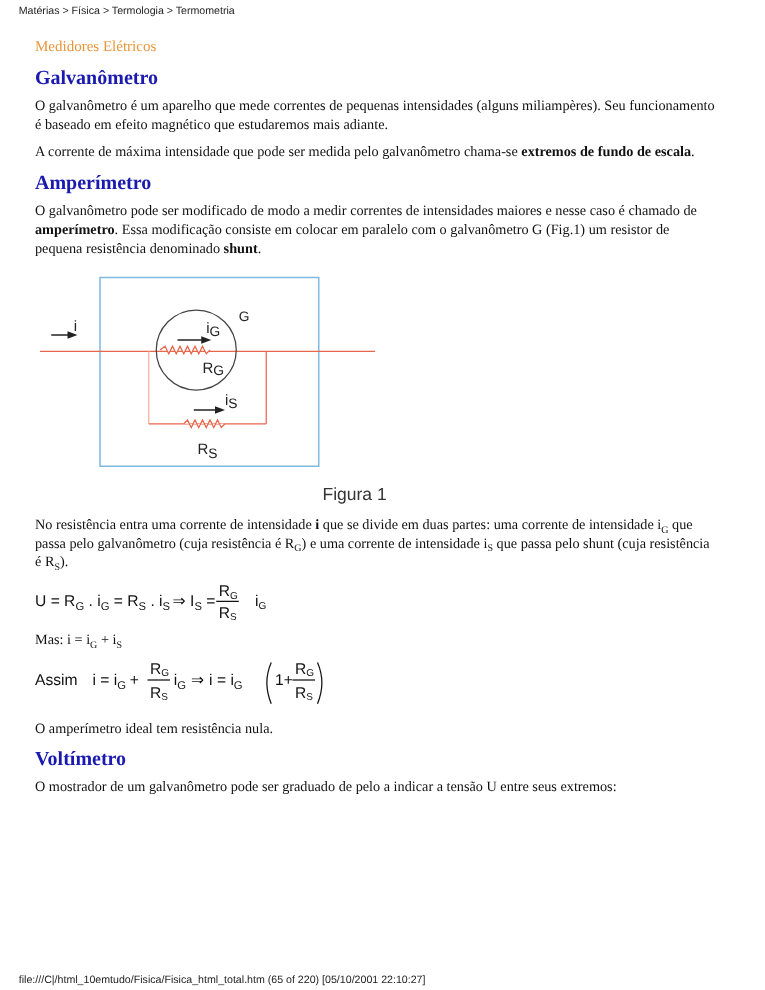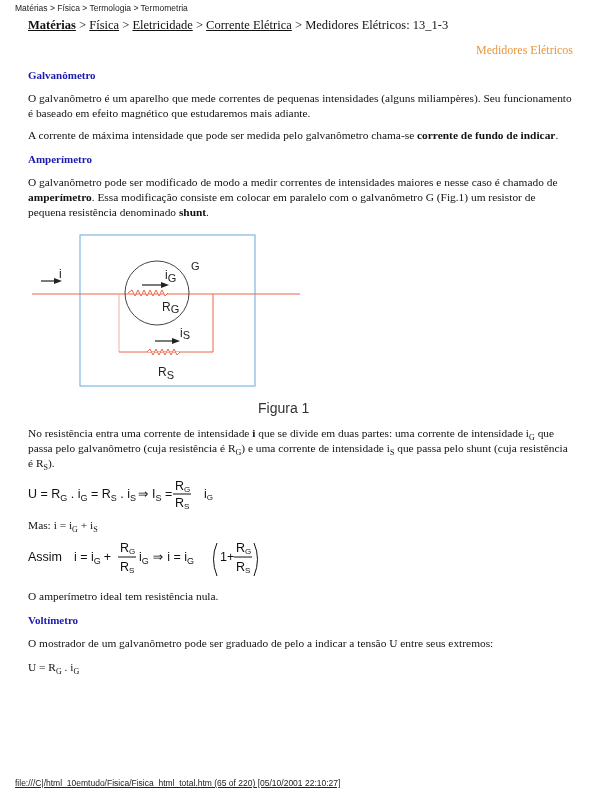--- a/index.html
+++ b/index.html
@@ -2,53 +2,42 @@
 <html><head>
 <meta charset="utf-8">
 <style>
   html, body { margin: 0; padding: 0; background: #ffffff; }
   body { width: 612px; height: 792px; position: relative; overflow: hidden; font-family: "Liberation Serif", serif; color: #111; }
   .hdr { position: absolute; left: 15px; top: 3px; font-family: "Liberation Sans", sans-serif; font-size: 8.5px; color: #222; }
   .content { position: absolute; left: 28px; top: 17px; width: 545px; font-size: 11.4px; line-height: 15px; }
   .crumbs { font-size: 12.5px; line-height: 16px; margin: 0 0 10px 0; }
   .crumbs a { color: #111; text-decoration: underline; }
   .crumbs .strong { font-weight: bold; }
-  .section-title { color: #e8963c; font-size: 12px; margin: 0 0 10px 0; text-align: right; }
-  h3 { color: #1a1ab0; font-size: 11px; font-weight: bold; margin: 0 0 8px 0; }
+  .section-title { color: #e8963c; font-size: 12px; margin: 13px 0 10px 0; }
+  h3 { color: #1a1ab0; font-size: 16px; font-weight: bold; margin: 0 0 8px 0; }
   p { margin: 0 0 7px 0; }
   sub { font-size: 8px; vertical-align: -3px; line-height: 0; }
   .figure { position: relative; width: 300px; height: 190px; margin: 10px 0 6px -8px; }
   .eq { font-family: "Liberation Sans", sans-serif; font-size: 12px; margin: 4px 0 8px 0; color: #111; }
   .eq svg { display: block; }
-  .footer { position: absolute; left: 15px; top: 778px; font-family: "Liberation Sans", sans-serif; font-size: 8.5px; color: #222; text-decoration: underline; }
+  .footer { position: absolute; left: 15px; top: 778px; font-family: "Liberation Sans", sans-serif; font-size: 8.5px; color: #222; }
 </style>
 </head>
 <body>
 
 <div class="hdr">Matérias &gt; Física &gt; Termologia &gt; Termometria</div>
 
 <div class="content">
 
-  <div class="crumbs">
-    <a class="strong">Matérias</a>
-    <span>&gt;</span>
-    <a>Física</a>
-    <span>&gt;</span>
-    <a>Eletricidade</a>
-    <span>&gt;</span>
-    <a>Corrente Elétrica</a>
-    <span>&gt;</span>
-    <span>Medidores Elétricos: 13_1-3</span>
-  </div>
 
   <div class="section-title">Medidores Elétricos</div>
 
   <h3>Galvanômetro</h3>
   <p>O galvanômetro é um aparelho que mede correntes de pequenas intensidades (alguns miliampères). Seu funcionamento é baseado em efeito magnético que estudaremos mais adiante.</p>
-  <p><span>A corrente de máxima intensidade que pode ser medida pelo galvanômetro chama-se </span><b>corrente de fundo de indicar</b><span>.</span></p>
+  <p><span>A corrente de máxima intensidade que pode ser medida pelo galvanômetro chama-se </span><b>extremos de fundo de escala</b><span>.</span></p>
 
   <h3 style="margin-top:9px">Amperímetro</h3>
   <p><span> O galvanômetro pode ser modificado de modo a medir correntes de intensidades maiores e nesse caso é chamado de </span><b>amperímetro</b><span>. Essa modificação consiste em colocar em paralelo com o galvanômetro G (Fig.1) um resistor de pequena resistência denominado </span><b>shunt</b><span>.</span></p>
 
   <div class="figure">
     <svg width="300" height="192" viewBox="0 0 300 192" style="font-family:'Liberation Sans',sans-serif;">
       <rect x="60" y="5" width="175" height="151" fill="none" stroke="#7fb8e0" stroke-width="1.2"></rect>
       <line x1="12" y1="64" x2="280" y2="64" stroke="#e8664a" stroke-width="1"></line>
       <circle cx="137" cy="63" r="32" fill="none" stroke="#444" stroke-width="1"></circle>
       <polyline points="108,63 112,60 115,66 118,60 121,66 124,60 127,66 130,60 133,66 136,60 139,66 142,60 145,66 148,63" fill="#fff" stroke="#e8664a" stroke-width="1"></polyline>
@@ -101,16 +90,15 @@
       <line x1="206" y1="20" x2="224" y2="20" stroke="#111" stroke-width="1"></line>
       <text x="208" y="34" font-size="12.5" fill="#111"><tspan>R</tspan><tspan dy="2" font-size="8">S</tspan></text>
       <path d="M 226 6 Q 233 22 226 39" fill="none" stroke="#111" stroke-width="1"></path>
     </svg>
   </div>
 
   <p>O amperímetro ideal tem resistência nula.</p>
 
   <h3 style="margin-top:9px">Voltímetro</h3>
   <p style="margin-bottom:9px">O mostrador de um galvanômetro pode ser graduado de pelo a indicar a tensão U entre seus extremos:</p>
-  <p><span>U = R</span><sub>G</sub><span> . i</span><sub>G</sub></p>
 </div>
 
 <div class="footer">file:///C|/html_10emtudo/Fisica/Fisica_html_total.htm (65 of 220) [05/10/2001 22:10:27]</div>
 
 </body></html>

